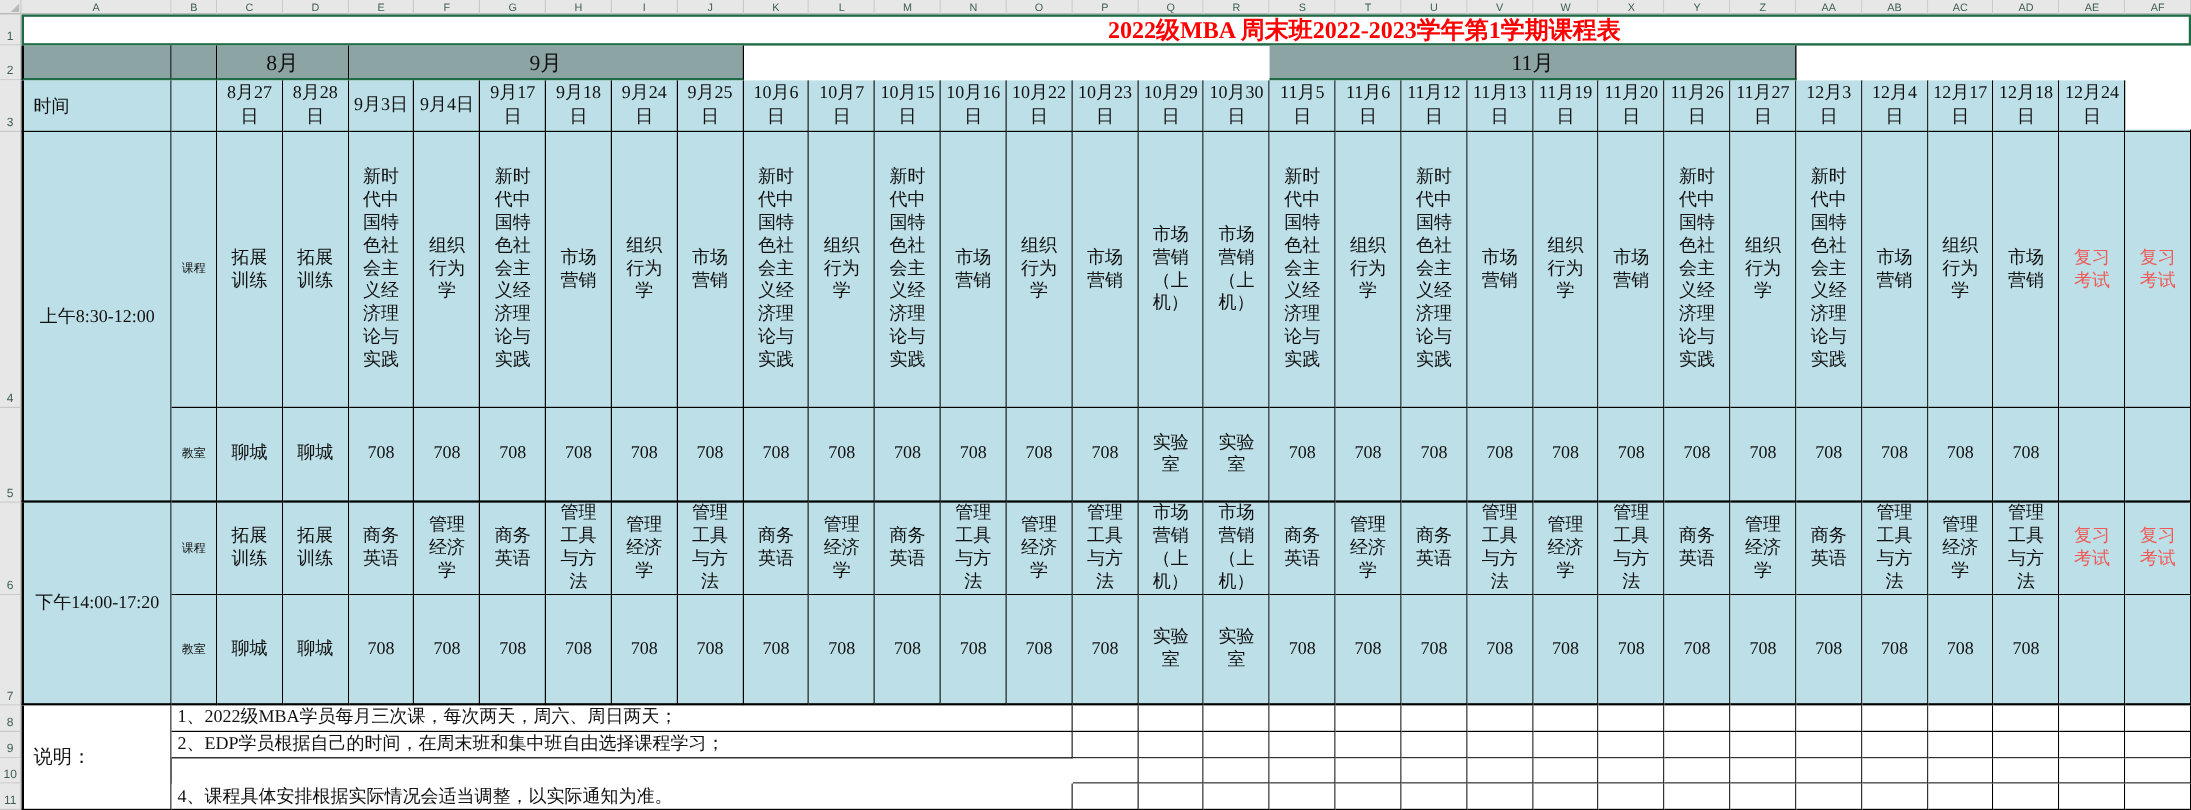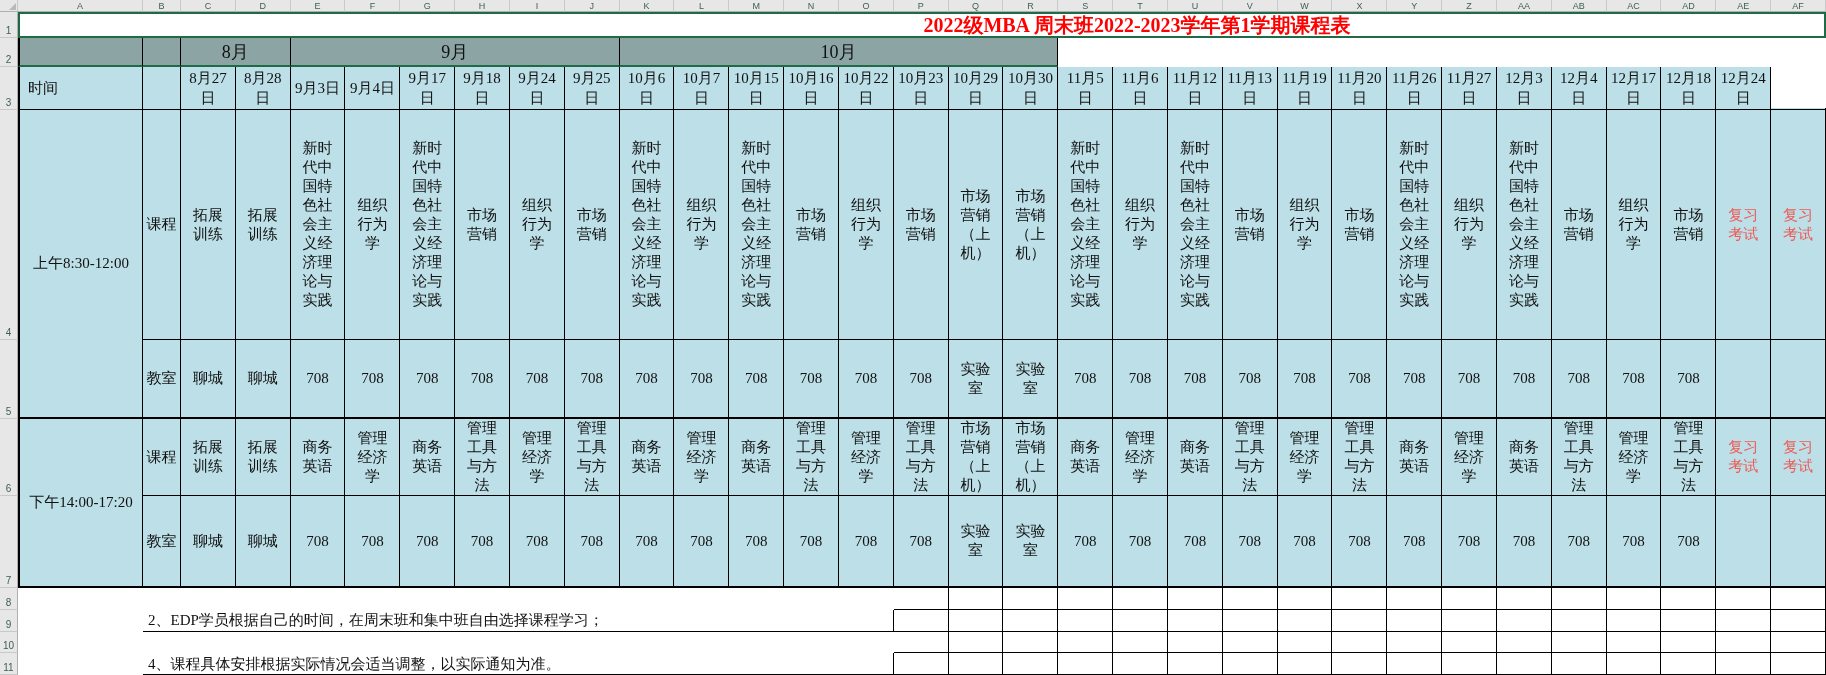--- a/index.html
+++ b/index.html
@@ -31,21 +31,21 @@
                padding-left:430px; font-size:20px; font-weight:bold; color:var(--redtitle);
                display:flex; align-items:center; overflow:hidden; white-space:nowrap; }
 
   
   .mcell { background:var(--teal); border-bottom:2px solid var(--green); font-size:18px; }
   
   .dcell { background:var(--blue); font-size:15px; }
   .timecell { justify-content:flex-start; text-align:left; padding-left:8px; }
 
   .bcell { background:var(--blue); font-size:15px; }          
-  .label-v { font-size:15px; }                                 
+  .label-v { font-size:10px; }                                 
   .sessiontime { font-size:15px; }
   .exam { color:var(--redexam); }
   .hb { border-bottom-width:2px; }                             
   .lb { border-left:2px solid #000; }                          
 
   
   .ncell { background:#fff; font-size:15px; justify-content:flex-start; text-align:left;
            padding-left:5px; white-space:nowrap; line-height:20px; }
   .nempty { background:#fff; }
   .nlabel { background:#fff; font-size:16px; justify-content:flex-start; padding-left:8px; }
@@ -166,22 +166,22 @@
         <span>2</span>
       </div>
       <div class="cell mcell lb" style="grid-area: 1 / 2;"></div>
       <div class="cell mcell" style="grid-area: 1 / 3;"></div>
       <div class="cell mcell" style="grid-area: 1 / 4 / auto / span 2;">
         <span>8月</span>
       </div>
       <div class="cell mcell" style="grid-area: 1 / 6 / auto / span 6;">
         <span>9月</span>
       </div>
-      <div class="cell mcell" style="grid-area: 1 / 12 / auto / span 8;">
-        <span>10月</span>
+      <div class="cell mcell" style="grid-area: 1 / 20 / auto / span 8;">
+        <span>11月</span>
       </div>
     </div>
   <div class="band" id="band-r3" style="grid-template-rows:43px">
       <div class="gut" style="grid-area: 1 / 1;">
         <span>3</span>
       </div>
       <div class="cell dcell timecell lb" style="grid-area: 1 / 2; text-align: center;">
         <span>时间</span>
       </div>
       <div class="cell dcell" style="grid-area: 1 / 3;"></div>
@@ -675,20 +675,26 @@
         <span>8</span>
       </div>
       <div class="gut" style="grid-area: 2 / 1;">
         <span>9</span>
       </div>
       <div class="gut" style="grid-area: 3 / 1;">
         <span>10</span>
       </div>
       <div class="gut" style="grid-area: 4 / 1;">
         <span>11</span>
+      </div>
+      <div class="cell nlabel lb" style="grid-area: 1 / 2 / span 4;">
+        <span>说明：</span>
+      </div>
+      <div class="cell ncell" style="grid-area: 1 / 3 / auto / span 14;">
+        <span>1、2022级MBA学员每月三次课，每次两天，周六、周日两天；</span>
       </div>
       <div class="cell nempty" style="grid-area: 1 / 17;"></div>
       <div class="cell nempty" style="grid-area: 1 / 18;"></div>
       <div class="cell nempty" style="grid-area: 1 / 19;"></div>
       <div class="cell nempty" style="grid-area: 1 / 20;"></div>
       <div class="cell nempty" style="grid-area: 1 / 21;"></div>
       <div class="cell nempty" style="grid-area: 1 / 22;"></div>
       <div class="cell nempty" style="grid-area: 1 / 23;"></div>
       <div class="cell nempty" style="grid-area: 1 / 24;"></div>
       <div class="cell nempty" style="grid-area: 1 / 25;"></div>

